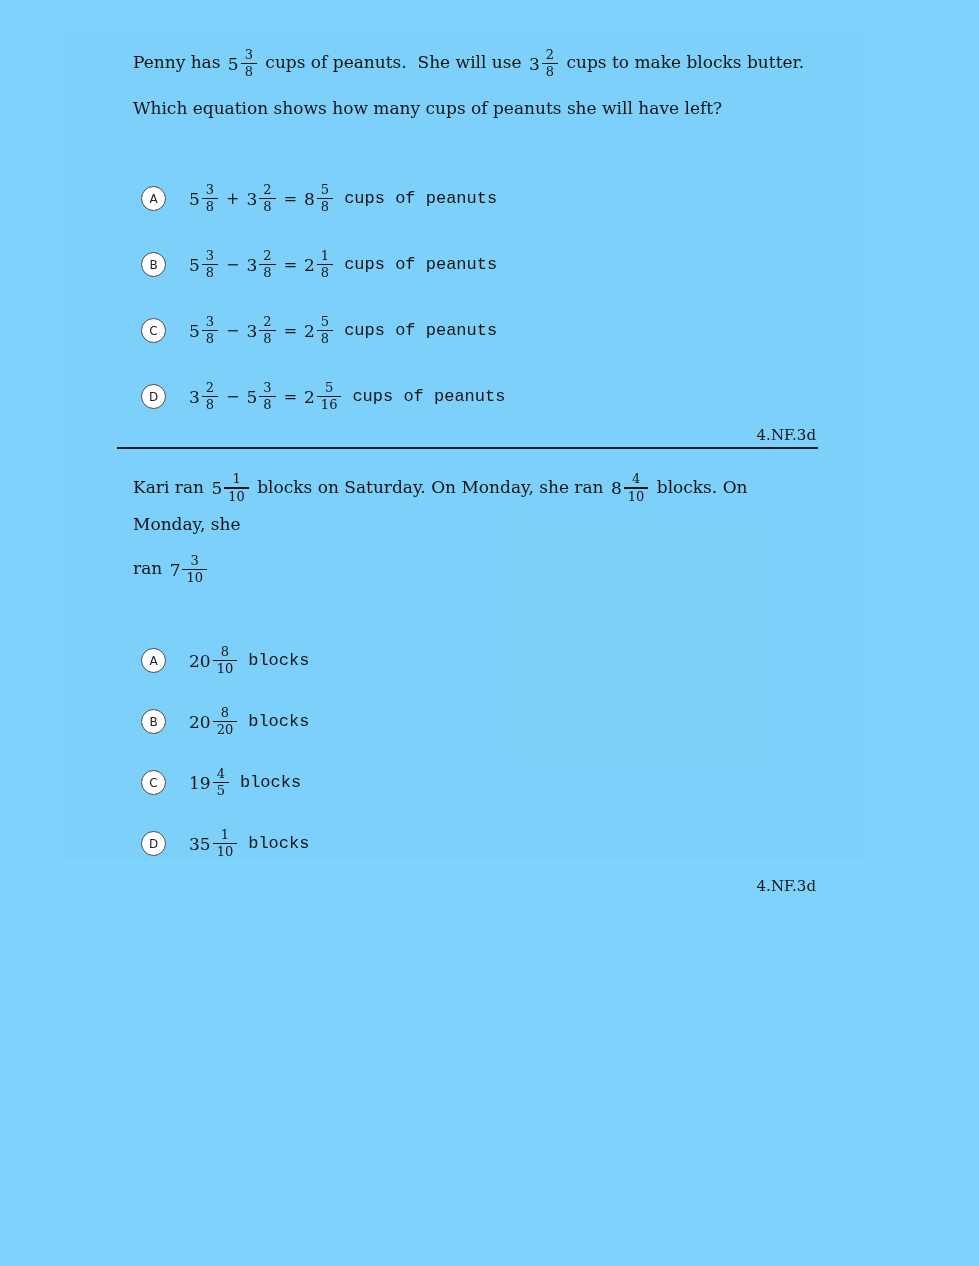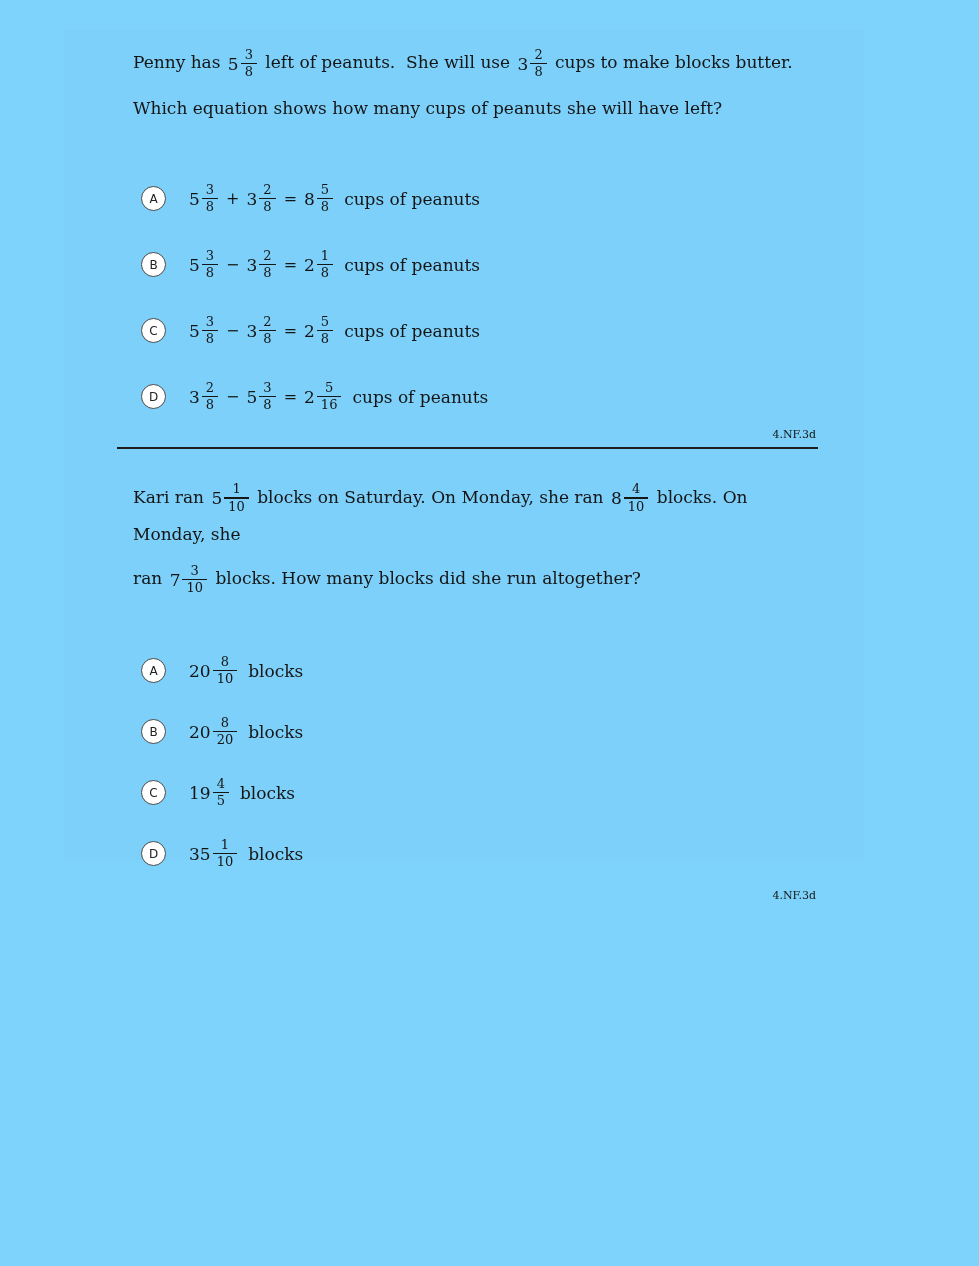--- a/index.html
+++ b/index.html
@@ -47,21 +47,21 @@
     display:flex;align-items:center;justify-content:center;
     font-family:"DejaVu Sans","Liberation Sans",sans-serif;
     font-size:12px;color:#222;
     margin-right:21px;
     background:#fff;
   }
   .expr{
     display:inline-flex;align-items:center;
     font-size:17px;color:#151515;
   }
-  .expr .txt{margin-left:8px;white-space:pre;}
+  .expr .txt{margin-left:8px;white-space:pre;font-family:Liberation Mono, monospace;}
   .op{margin:0 5px;font-size:16px;}
   .mixed{
     display:inline-flex;align-items:center;
     vertical-align:middle;
     margin:0 2px;
   }
   .whole{font-size:17px;margin-right:1px;}
   .frac{
     display:inline-flex;flex-direction:column;align-items:center;
     margin:0 1px;
@@ -70,50 +70,50 @@
     font-size:13px;line-height:14px;
     padding:0 4px;
     text-align:center;
   }
   .fnum{margin-bottom:1px;}
   .fden{margin-top:1px;}
   .fbar{align-self:stretch;height:1.5px;background:#161616;}
   .tag{
     margin-top:10px;
     text-align:right;
-    font-size:11px;
+    font-size:15px;
     line-height:14px;
     color:#161616;
     padding-right:2px;
   }
   .q2 .tag{margin-top:14px;}
   .divider{
     margin-top:5px;
     height:2px;
     background:#1c1c1c;
   }
-  .q2{margin-top:30px;}
+  .q2{margin-top:20px;}
 </style>
 </head>
 <body>
 
 <div class="page">
   <div class="scan-band"></div>
   <div class="content">
 
     <section class="question q1">
       <div class="stem">
           <p class="stem-line"><span class="txt">Penny has </span><span class="mixed">
               <span class="whole">5</span>
               <span class="frac">
                 <span class="fnum">3</span>
                 <span class="fbar"></span>
                 <span class="fden">8</span>
               </span>
-            </span><span class="txt"> left of peanuts.  She will use </span><span class="mixed">
+            </span><span class="txt"> cups of peanuts.  She will use </span><span class="mixed">
               <span class="whole">3</span>
               <span class="frac">
                 <span class="fnum">2</span>
                 <span class="fbar"></span>
                 <span class="fden">8</span>
               </span>
             </span><span class="txt"> cups to make blocks butter.</span></p>
           <p class="stem-line"><span class="txt">Which equation shows how many cups of peanuts she will have left?</span></p>
         </div>
       <div class="options">
@@ -267,21 +267,21 @@
                 <span class="fden">10</span>
               </span>
             </span><span class="txt"> blocks. On Monday, she</span></p>
           <p class="stem-line"><span class="txt">ran </span><span class="mixed">
               <span class="whole">7</span>
               <span class="frac">
                 <span class="fnum">3</span>
                 <span class="fbar"></span>
                 <span class="fden">10</span>
               </span>
-            </span><span class="txt"> blocks. How many blocks did she run altogether?</span></p>
+            </span></p>
         </div>
       <div class="options">
           <div class="option">
             <span class="bubble">A</span>
             <span class="expr">
               <span class="mixed">
                 <span class="whole">20</span>
                 <span class="frac">
                   <span class="fnum">8</span>
                   <span class="fbar"></span>

